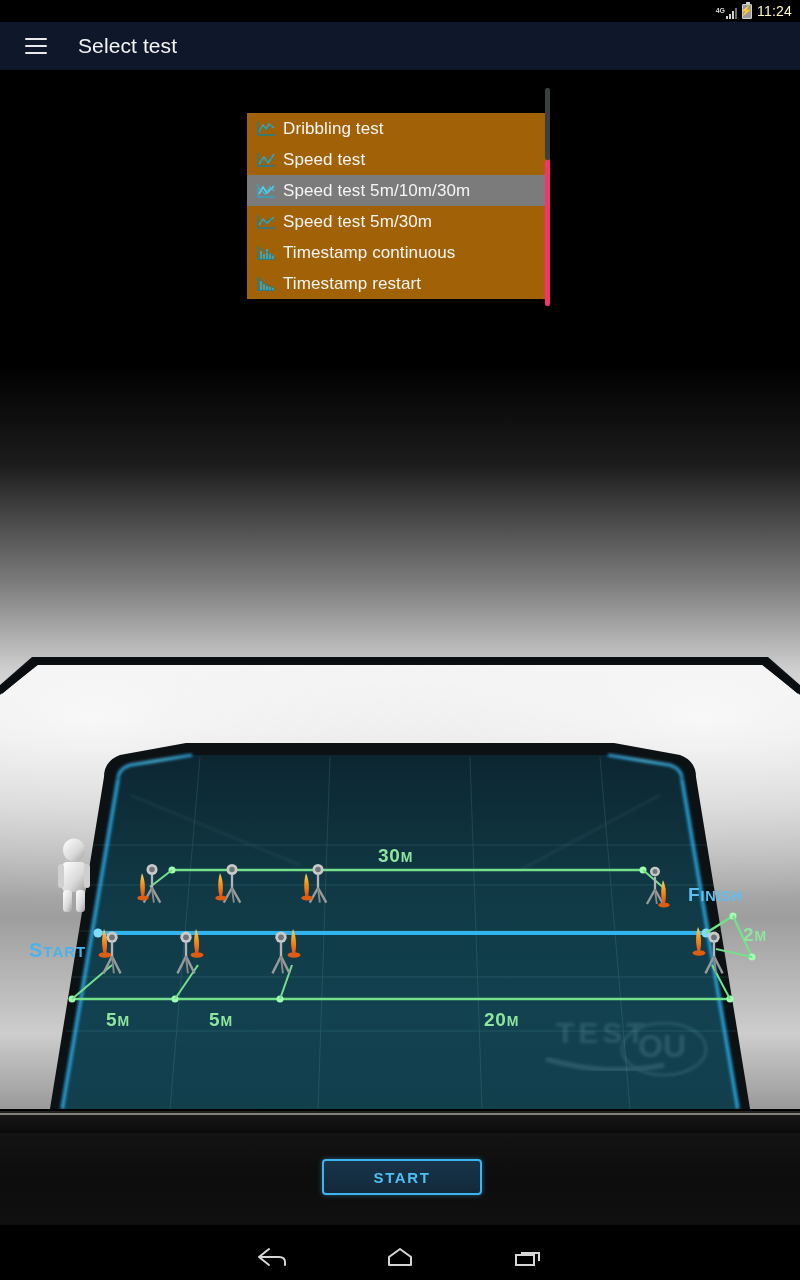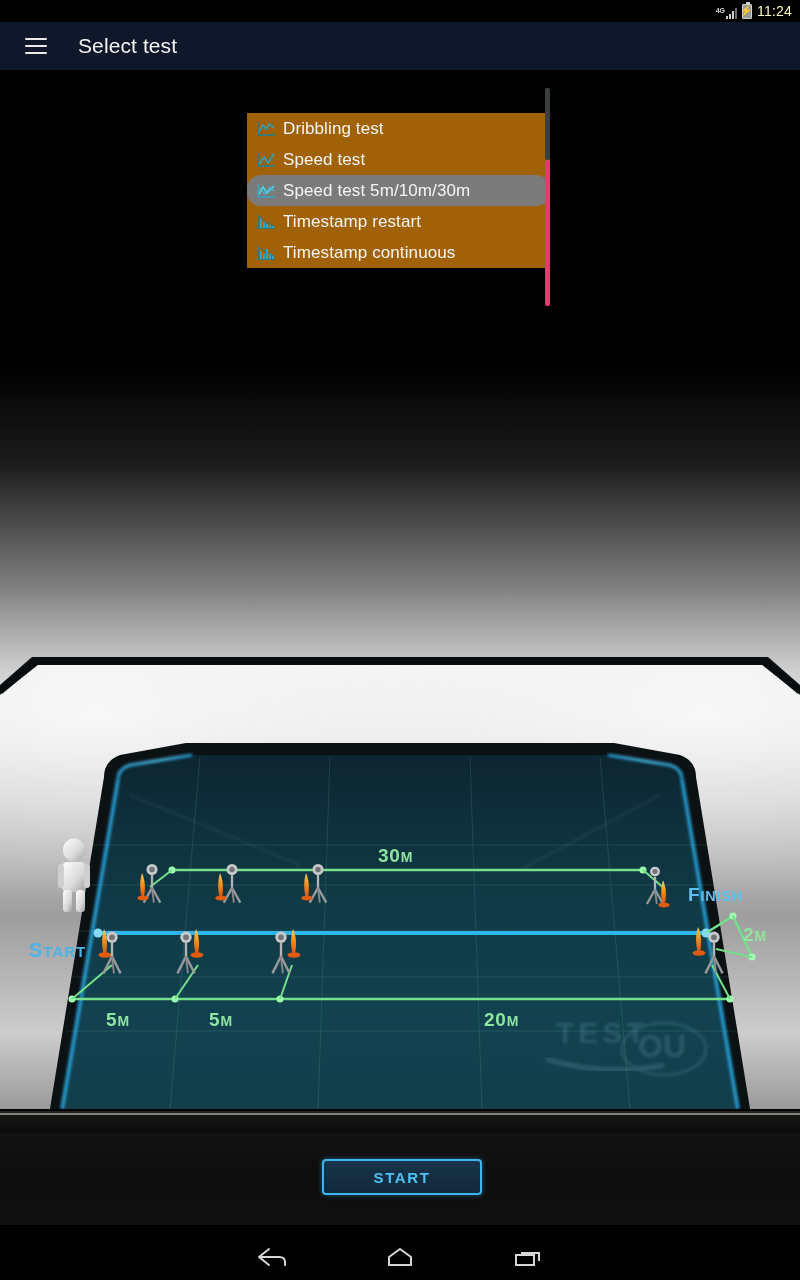--- a/index.html
+++ b/index.html
@@ -89,21 +89,21 @@
     margin-top: 16px;
   }
   .dd-item {
     position: relative;
     height: 31px;
     display: flex; align-items: center;
     padding-left: 2px;
     box-sizing: border-box;
     cursor: pointer;
   }
-  .dd-item.selected { background: #7b7b7b; border-radius: 14px; }
+  .dd-item.selected { background: #7b7b7b; }
   .dd-icon {
     width: 34px; height: 26px; flex: 0 0 34px;
     display: flex; align-items: center; justify-content: center;
   }
   .dd-icon svg { display: block; }
   .dd-label {
     color: #f5f5f5; font-size: 17px;
     font-family: "Liberation Sans", sans-serif;
     white-space: nowrap; letter-spacing: 0.1px;
   }
@@ -504,55 +504,65 @@
       <span class="dd-icon">
         <svg width="20" height="18" viewBox="0 0 20 18">
           <path d="M2 2 L2 15 L19 15" stroke="#2ea9c4" stroke-width="1.3" fill="none"></path>
           <path d="M3 12 L7 5 L11 11 L18 4" stroke="#4fd4ee" stroke-width="1.6" fill="none"></path>
           <path d="M3 6 L9 12 L14 5 L18 9" stroke="#3fc2e0" stroke-width="1.2" fill="none" opacity="0.8"></path>
         </svg>
       </span>
       <span class="dd-label">Speed test 5m/10m/30m</span>
     </div>
 
+    <div class="dd-item">
+      <span class="dd-icon">
+        <svg width="20" height="18" viewBox="0 0 20 18">
+          <path d="M2 2 L2 15 L19 15" stroke="#1d7f96" stroke-width="1.3" fill="none"></path>
+          <path d="M3 12 L7 6 L11 10 L18 4" stroke="#2ea9c4" stroke-width="1.4" fill="none"></path>
+          <path d="M3 7 L8 12 L13 5 L18 9" stroke="#1d7f96" stroke-width="1" fill="none" opacity="0.7"></path>
+        </svg>
+      </span>
+      <span class="dd-label">Speed test 5m/30m</span>
+    </div>
+
+    <div class="dd-item">
+      <span class="dd-icon">
+        <svg width="20" height="18" viewBox="0 0 20 18">
+          <path d="M2 2 L2 15 L19 15" stroke="#1d7f96" stroke-width="1.3" fill="none"></path>
+          <g fill="#2ea9c4">
+            <rect x="4" y="7" width="2" height="8"></rect>
+            <rect x="7" y="10" width="2" height="5"></rect>
+            <rect x="10" y="5" width="2" height="10"></rect>
+            <rect x="13" y="9" width="2" height="6"></rect>
+            <rect x="16" y="11" width="2" height="4"></rect>
+          </g>
+          <path d="M3 4 L18 12" stroke="#1d7f96" stroke-width="1" fill="none" opacity="0.8"></path>
+        </svg>
+      </span>
+      <span class="dd-label">Timestamp continuous</span>
+    </div>
 
     <div class="dd-item">
       <span class="dd-icon">
         <svg width="20" height="18" viewBox="0 0 20 18">
           <path d="M2 2 L2 15 L19 15" stroke="#1d7f96" stroke-width="1.3" fill="none"></path>
           <g fill="#2ea9c4">
             <rect x="4" y="6" width="2" height="9"></rect>
             <rect x="7" y="9" width="2" height="6"></rect>
             <rect x="10" y="11" width="2" height="4"></rect>
             <rect x="13" y="12" width="2" height="3"></rect>
             <rect x="16" y="13" width="2" height="2"></rect>
           </g>
           <path d="M3 3 L9 9 L18 13" stroke="#1d7f96" stroke-width="1.1" fill="none" opacity="0.85"></path>
         </svg>
       </span>
       <span class="dd-label">Timestamp restart</span>
     </div>
 
-    <div class="dd-item">
-      <span class="dd-icon">
-        <svg width="20" height="18" viewBox="0 0 20 18">
-          <path d="M2 2 L2 15 L19 15" stroke="#1d7f96" stroke-width="1.3" fill="none"></path>
-          <g fill="#2ea9c4">
-            <rect x="4" y="7" width="2" height="8"></rect>
-            <rect x="7" y="10" width="2" height="5"></rect>
-            <rect x="10" y="5" width="2" height="10"></rect>
-            <rect x="13" y="9" width="2" height="6"></rect>
-            <rect x="16" y="11" width="2" height="4"></rect>
-          </g>
-          <path d="M3 4 L18 12" stroke="#1d7f96" stroke-width="1" fill="none" opacity="0.8"></path>
-        </svg>
-      </span>
-      <span class="dd-label">Timestamp continuous</span>
-    </div>
-
   </div>
 
   <div class="dd-scrollbar">
     <div class="dd-track-top"></div>
     <div class="dd-thumb"></div>
   </div>
 
   <div class="nav-bar">
     <div class="nav-slot">
       <span>

